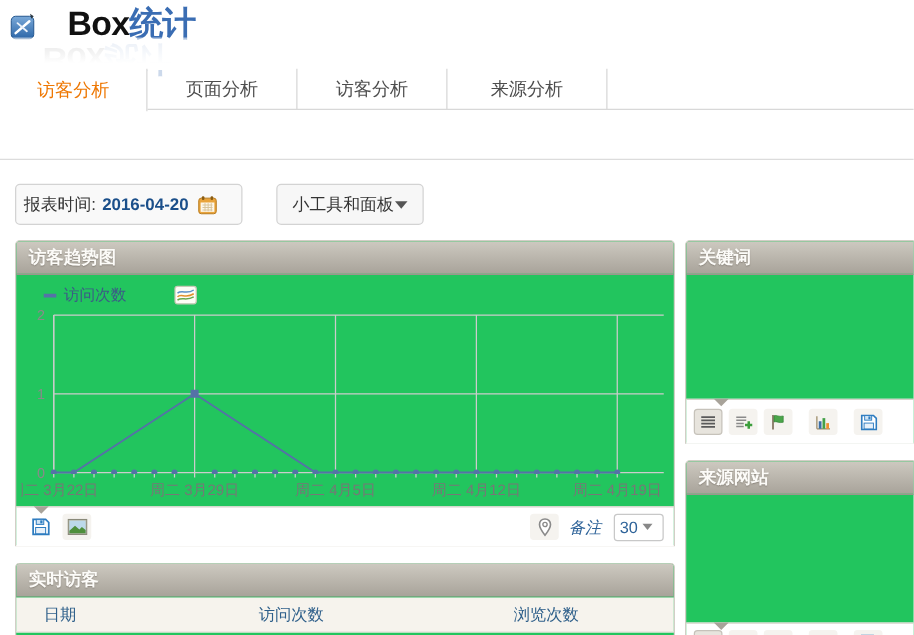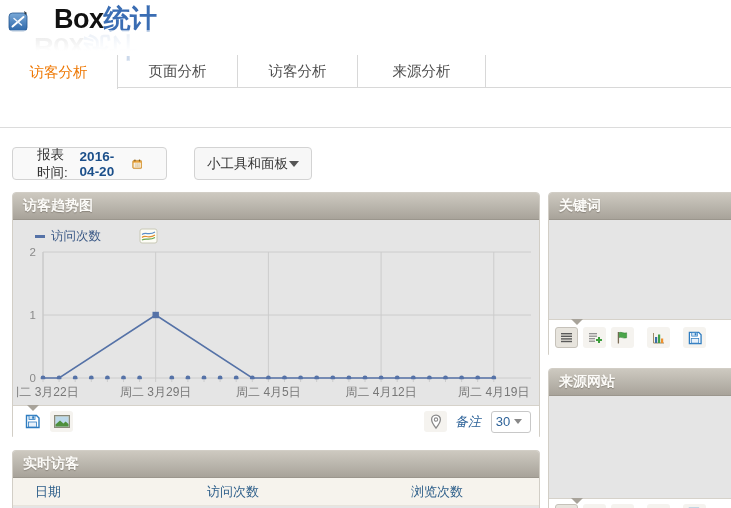--- a/index.html
+++ b/index.html
@@ -30,30 +30,30 @@
     display:flex; border-bottom:1px solid #d8d8d8; }
   .tab { height:33px; display:flex; align-items:center; justify-content:center;
     font-size:14.5px; color:#4d4d4d; border-right:1px solid #d8d8d8; cursor:pointer; }
   .tab.active { background:#fff; color:#ee7702; height:34px; position:relative; z-index:2; }
   .subnav-line { position:absolute; left:0; top:127px; width:731px; height:1px; background:#dcdcdc; }
 
   
   .toolbar { position:absolute; left:12px; top:147px; height:33px; display:flex; align-items:center; }
   .ctrl { height:33px; border:1px solid #d3d3d3; border-radius:4px; background:#f7f7f7;
     display:flex; align-items:center; font-size:13.5px; cursor:pointer; }
-  .ctrl-date { width:155px; padding:0 24px; background:#f9f9f9; }
+  .ctrl-date { width:182px; padding:0 6px; background:#f9f9f9; }
   .date-label { color:#333; margin-right:5px; }
   .date-value { color:#1b4f8a; font-weight:bold; margin-right:7px; }
   .ctrl-segment { width:200px; margin-left:10px; padding:0 12px; justify-content:space-between; }
   .ctrl-widgets { width:118px; margin-left:27px; padding:0 12px; justify-content:space-between; }
   .caret { width:0; height:0; border-left:5px solid transparent; border-right:5px solid transparent;
     border-top:6px solid #555; display:inline-block; }
 
   
-  .widget { position:absolute; background:#e5e5e5; border:1px solid #d2cec6; border-radius:4px 4px 0 0; }
+  .widget { position:absolute; background:#22c55e; border:1px solid #d2cec6; border-radius:4px 4px 0 0; }
   .widget-header { height:27px; display:flex; align-items:center; padding-left:10px;
     background:linear-gradient(to bottom,#cdc9c0,#a8a39a);
     border-bottom:1px solid #9b968d; border-radius:3px 3px 0 0; cursor:move; }
   .widget-title { font-size:14px; font-weight:bold; color:#fcfbf8; text-shadow:0 1px 1px rgba(90,85,75,0.45); }
   .widget-footer { position:absolute; left:0; right:0; border-top:1px solid #d6d2ca; background:#fff; }
   .sel-triangle { position:absolute; top:-1px; width:0; height:0;
     border-left:6px solid transparent; border-right:6px solid transparent; border-top:6px solid #a8a39a; }
   .icon-btn { display:inline-flex; align-items:center; justify-content:center;
     height:21px; min-width:23px; border-radius:3px; background:#f5f3ef; cursor:pointer; }
   .icon-btn.selected { background:#e7e4dd; border:1px solid #c6c2ba; }

